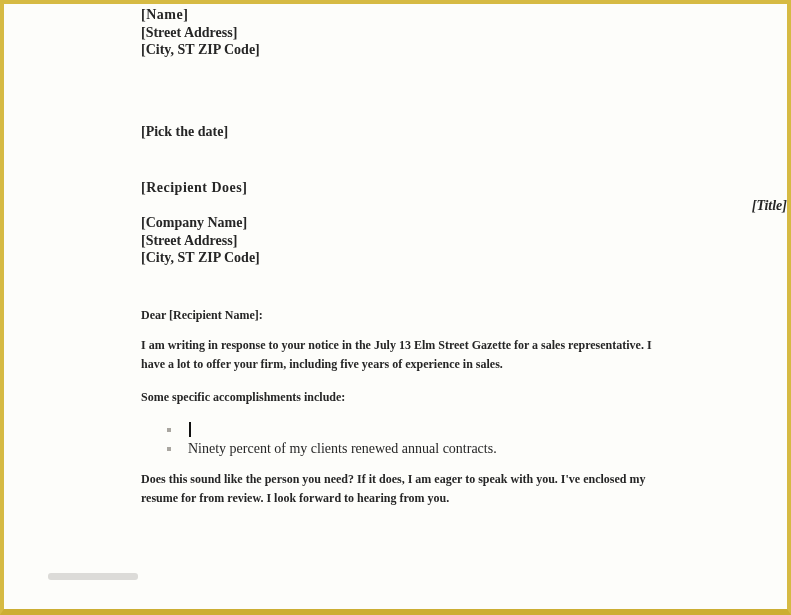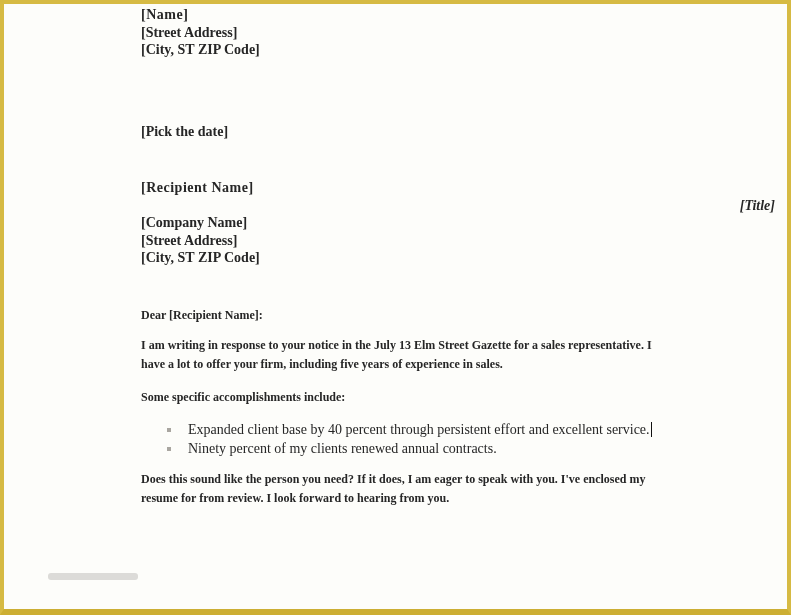--- a/index.html
+++ b/index.html
@@ -15,21 +15,21 @@
     background: #fdfdfa;
     border-top: 4px solid #d6ba43;
     border-left: 4px solid #d6ba43;
     border-right: 4px solid #d6ba43;
     border-bottom: 6px solid #ccae33;
     color: #262626;
   }
   .content {
     position: absolute;
     top: 0; left: 0; right: 0; bottom: 0;
-    padding: 2px 12px 0 137px;
+    padding: 2px 0 0 137px;
     border-radius: 32px;
   }
   .addr-line { font-size: 14px; line-height: 17.5px; font-weight: bold; }
   .bold-line { font-weight: 700; letter-spacing: 0.5px; }
   .italic-line { font-style: italic; text-align: right; }
   .body-text { font-size: 12px; line-height: 19px; width: 524px; font-weight: bold; }
   .sender-block { }
   .date-block { margin-top: 64px; }
   .recipient-block { margin-top: 39px; }
   .salutation { margin-top: 39px; }
@@ -77,35 +77,35 @@
       <div class="addr-line bold-line">[Name]</div>
       <div class="addr-line">[Street Address]</div>
       <div class="addr-line">[City, ST ZIP Code]</div>
     </div>
 
     <div class="date-block">
       <div class="addr-line">[Pick the date]</div>
     </div>
 
     <div class="recipient-block">
-      <div class="addr-line bold-line">[Recipient Name]</div>
+      <div class="addr-line bold-line">[Recipient Does]</div>
       <div class="addr-line italic-line">[Title]</div>
       <div class="addr-line">[Company Name]</div>
       <div class="addr-line">[Street Address]</div>
       <div class="addr-line">[City, ST ZIP Code]</div>
     </div>
 
     <div class="body-text salutation">Dear [Recipient Name]:</div>
 
     <div class="body-text para1">I am writing in response to your notice in the July 13 Elm Street Gazette for a sales representative. I have a lot to offer your firm, including five years of experience in sales.</div>
 
     <div class="body-text accomplishments-intro">Some specific accomplishments include:</div>
 
     <ul class="bullet-list">
-      <li><span>Expanded client base by 40 percent through persistent effort and excellent service.</span><span class="caret"></span></li>
+      <li><span class="caret"></span></li>
       <li><span>Ninety percent of my clients renewed annual contracts.</span></li>
     </ul>
 
     <div class="body-text closing">Does this sound like the person you need? If it does, I am eager to speak with you. I've enclosed my resume for from review. I look forward to hearing from you.</div>
 
   </div>
 
   <div class="watermark"></div>
 </div>
 

